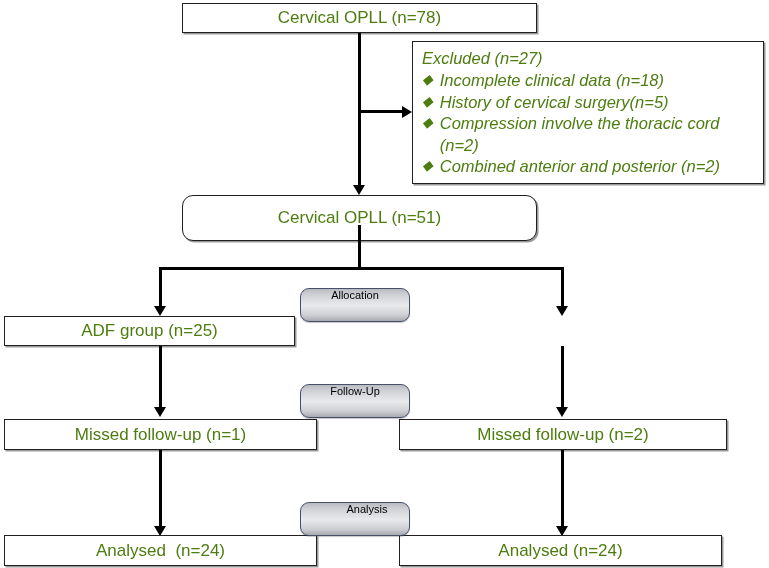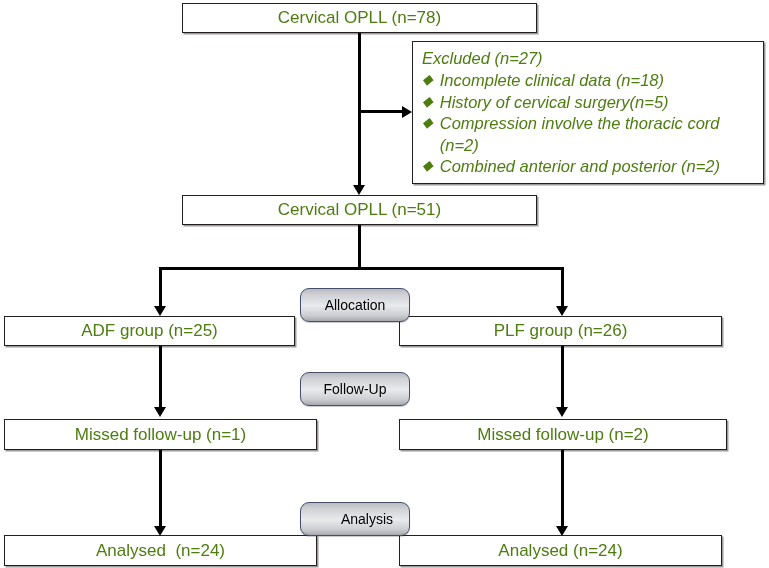--- a/index.html
+++ b/index.html
@@ -58,23 +58,22 @@
   .excl-text { flex: 1 1 auto; }
 
   
   .badge {
     position: absolute;
     box-sizing: border-box;
     border: 1.5px solid #46506b;
     border-radius: 9px;
     background: linear-gradient(to bottom, #b9bbc1 0%, #cfd1d5 18%, #e9eaec 52%, #cdced2 82%, #a7a9af 100%);
     display: flex;
-    align-items: center;
     justify-content: center;
-    font-size: 14px;
+    font-size: 11px;
     color: #000000;
     z-index: 5;
     box-shadow: 0 1px 1px rgba(0,0,0,0.22);
   }
 
   
   .vline {
     position: absolute;
     width: 3px;
     background: #000000;
@@ -135,48 +134,45 @@
         <span class="excl-text">Compression involve the thoracic cord (n=2)</span>
       </div>
 
       <div class="excl-item">
         <span class="excl-bullet">◆</span>
         <span class="excl-text">Combined anterior and posterior (n=2)</span>
       </div>
     </div>
   </div>
 
-  <div class="box" style="left:182px; top:195px; width:355px; height:30px;">
+  <div class="box" style="left:182px; top:195px; width:355px; height:46px;border-radius:11px;">
     <span>Cervical OPLL (n=51)</span>
   </div>
 
   <div class="vline" style="left:358px; top:225px; width:3px; height:45px;"></div>
   <div class="hline" style="left:159px; top:267px; width:405px; height:3px;"></div>
   <div class="vline" style="left:159px; top:267px; width:3px; height:44px;"></div>
   <div class="arrow-down" style="left:154px; top:306px;"></div>
   <div class="vline" style="left:561px; top:267px; width:3px; height:44px;"></div>
   <div class="arrow-down" style="left:556px; top:306px;"></div>
 
   <div class="badge" style="left:300px; top:288px; width:110px; height:34px;">
     <span>Allocation</span>
   </div>
 
   <div class="box" style="left:4px; top:316px; width:291px; height:30px;">
     <span>ADF group (n=25)</span>
   </div>
-  <div class="box" style="left:399px; top:316px; width:323px; height:30px;">
-    <span>PLF group (n=26)</span>
-  </div>
 
   <div class="vline" style="left:159px; top:346px; width:3px; height:63px;"></div>
   <div class="arrow-down" style="left:154px; top:407px;"></div>
   <div class="vline" style="left:561px; top:346px; width:3px; height:63px;"></div>
   <div class="arrow-down" style="left:556px; top:407px;"></div>
 
-  <div class="badge" style="left:300px; top:372px; width:110px; height:34px;">
+  <div class="badge" style="left:300px; top:384px; width:110px; height:34px;">
     <span>Follow-Up</span>
   </div>
 
   <div class="box" style="left:4px; top:419px; width:313px; height:31px;">
     <span>Missed follow-up (n=1)</span>
   </div>
   <div class="box" style="left:399px; top:419px; width:328px; height:31px;">
     <span>Missed follow-up (n=2)</span>
   </div>
 

